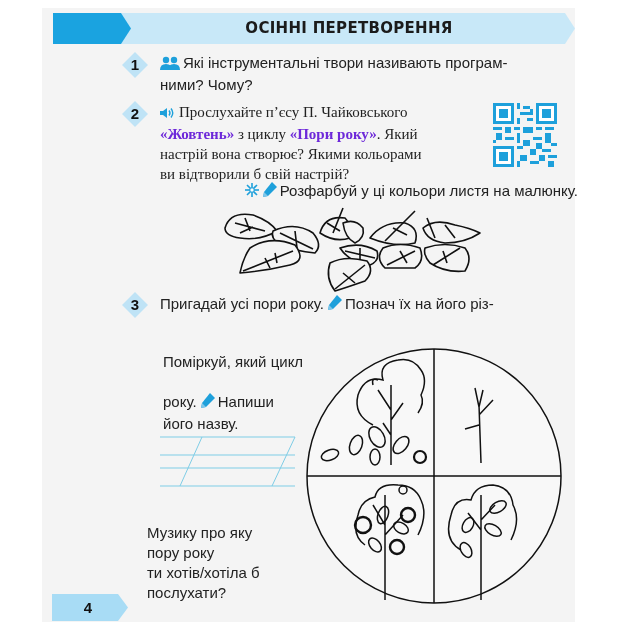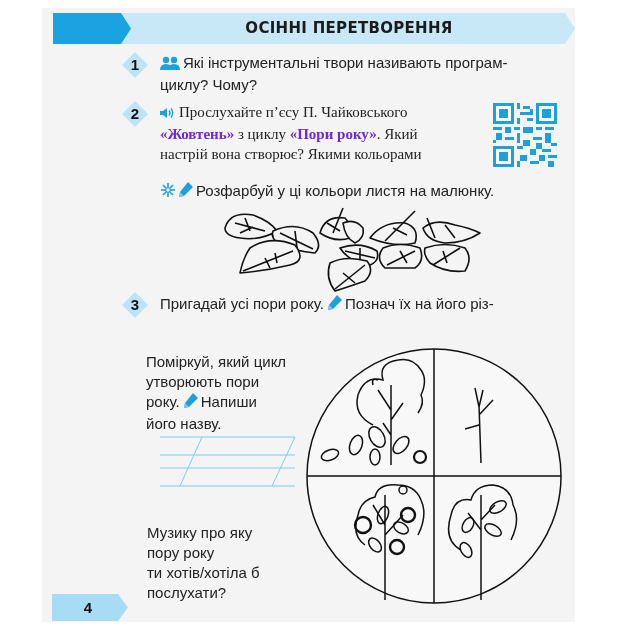--- a/index.html
+++ b/index.html
@@ -73,39 +73,40 @@
 </div>
 <div class="text" style="left:160px; top:53px; width:400px;">
   <span class="icon-inline">
     <svg width="20" height="14" viewBox="0 0 20 14">
       <circle cx="6" cy="4" r="3.2" fill="#1ea0db"></circle>
       <path d="M0,14 Q0,8 6,8 Q12,8 12,14 Z" fill="#1ea0db"></path>
       <circle cx="14" cy="4" r="3.2" fill="#1ea0db"></circle>
       <path d="M8,14 Q8,8 14,8 Q20,8 20,14 Z" fill="#1ea0db"></path>
     </svg>
   </span><span>Які інструментальні твори називають програм-</span><br>
-  <span>циклу? Чому?</span>
+  <span>ними? Чому?</span>
 </div>
 
 <div class="badge" style="left:122px; top:101px;">
   <svg width="26" height="26">
       <polygon points="13,0 26,13 13,26 0,13" fill="#bfe3f6"></polygon>
     </svg>
   <span>2</span>
 </div>
 <div class="text" style="left:160px; top:102px; width:330px;font-family:Liberation Serif, serif;">
   <span class="icon-inline">
     <svg width="16" height="12" viewBox="0 0 16 12">
       <polygon points="0,4 3,4 7,1 7,11 3,8 0,8" fill="#1ea0db"></polygon>
       <path d="M9,3.5 Q11,6 9,8.5" stroke="#1ea0db" stroke-width="1.4" fill="none"></path>
       <path d="M11,1.5 Q14.5,6 11,10.5" stroke="#1ea0db" stroke-width="1.4" fill="none"></path>
     </svg>
   </span><span>Прослухайте п’єсу П. Чайковського</span><br>
   <span class="hl">«Жовтень»</span><span> з циклу </span><span class="hl">«Пори року»</span><span>. Який</span><br>
   <span>настрій вона створює? Якими кольорами</span><br>
+  <span>ви відтворили б свій настрій?</span>
 </div>
 
 <div class="qr">
   <svg width="64" height="64" viewBox="0 0 21 21" shape-rendering="crispEdges">
     <g fill="#1ea0db">
       <rect x="0" y="0" width="7" height="7"></rect>
         <rect x="1" y="1" width="5" height="5" fill="#fff"></rect>
         <rect x="2" y="2" width="3" height="3"></rect>
       <rect x="14" y="0" width="7" height="7"></rect>
         <rect x="15" y="1" width="5" height="5" fill="#fff"></rect>
@@ -140,21 +141,21 @@
       <rect x="9" y="17" width="2" height="2"></rect>
         <rect x="15" y="17" width="2" height="2"></rect>
         <rect x="18" y="17" width="3" height="1"></rect>
       <rect x="8" y="19" width="1" height="2"></rect>
         <rect x="12" y="19" width="3" height="1"></rect>
         <rect x="18" y="19" width="2" height="2"></rect>
     </g>
   </svg>
 </div>
 
-<div class="text" style="left:160px; top:181px; width:410px;">
+<div class="text" style="left:168px; top:181px; width:410px;text-align:right;">
   <span class="icon-inline">
     <svg width="16" height="16" viewBox="0 0 16 16">
       <g stroke="#1ea0db" stroke-width="1.6">
         <line x1="8" y1="1" x2="8" y2="15"></line>
           <line x1="1" y1="8" x2="15" y2="8"></line>
         <line x1="3" y1="3" x2="13" y2="13"></line>
           <line x1="13" y1="3" x2="3" y2="13"></line>
       </g>
       <circle cx="8" cy="8" r="2.2" fill="#fff" stroke="#1ea0db" stroke-width="1"></circle>
     </svg>
@@ -201,23 +202,23 @@
 <div class="text" style="left:160px; top:294px; width:410px;">
   <span>Пригадай усі пори року.</span>
   <span class="icon-inline">
     <svg width="14" height="16" viewBox="0 0 14 16">
       <polygon points="9,0 14,5 5,14 0,15 1,10" fill="#1ea0db"></polygon>
       <polygon points="1,10 5,14 0,15" fill="#7fc6ea"></polygon>
     </svg>
   </span><span>Познач їх на його різ-</span><br>
 </div>
 
-<div class="text" style="left:146px; top:352px; width:150px;">
+<div class="text" style="left:163px; top:352px; width:150px;">
   <span>Поміркуй, який цикл</span><br>
-  <span>утворюють пори</span><br>
+  <br>
   <span>року.</span>
   <span class="icon-inline">
     <svg width="14" height="16" viewBox="0 0 14 16">
       <polygon points="9,0 14,5 5,14 0,15 1,10" fill="#1ea0db"></polygon>
       <polygon points="1,10 5,14 0,15" fill="#7fc6ea"></polygon>
     </svg>
   </span><span>Напиши</span><br>
   <span>його назву.</span>
 </div>
 

